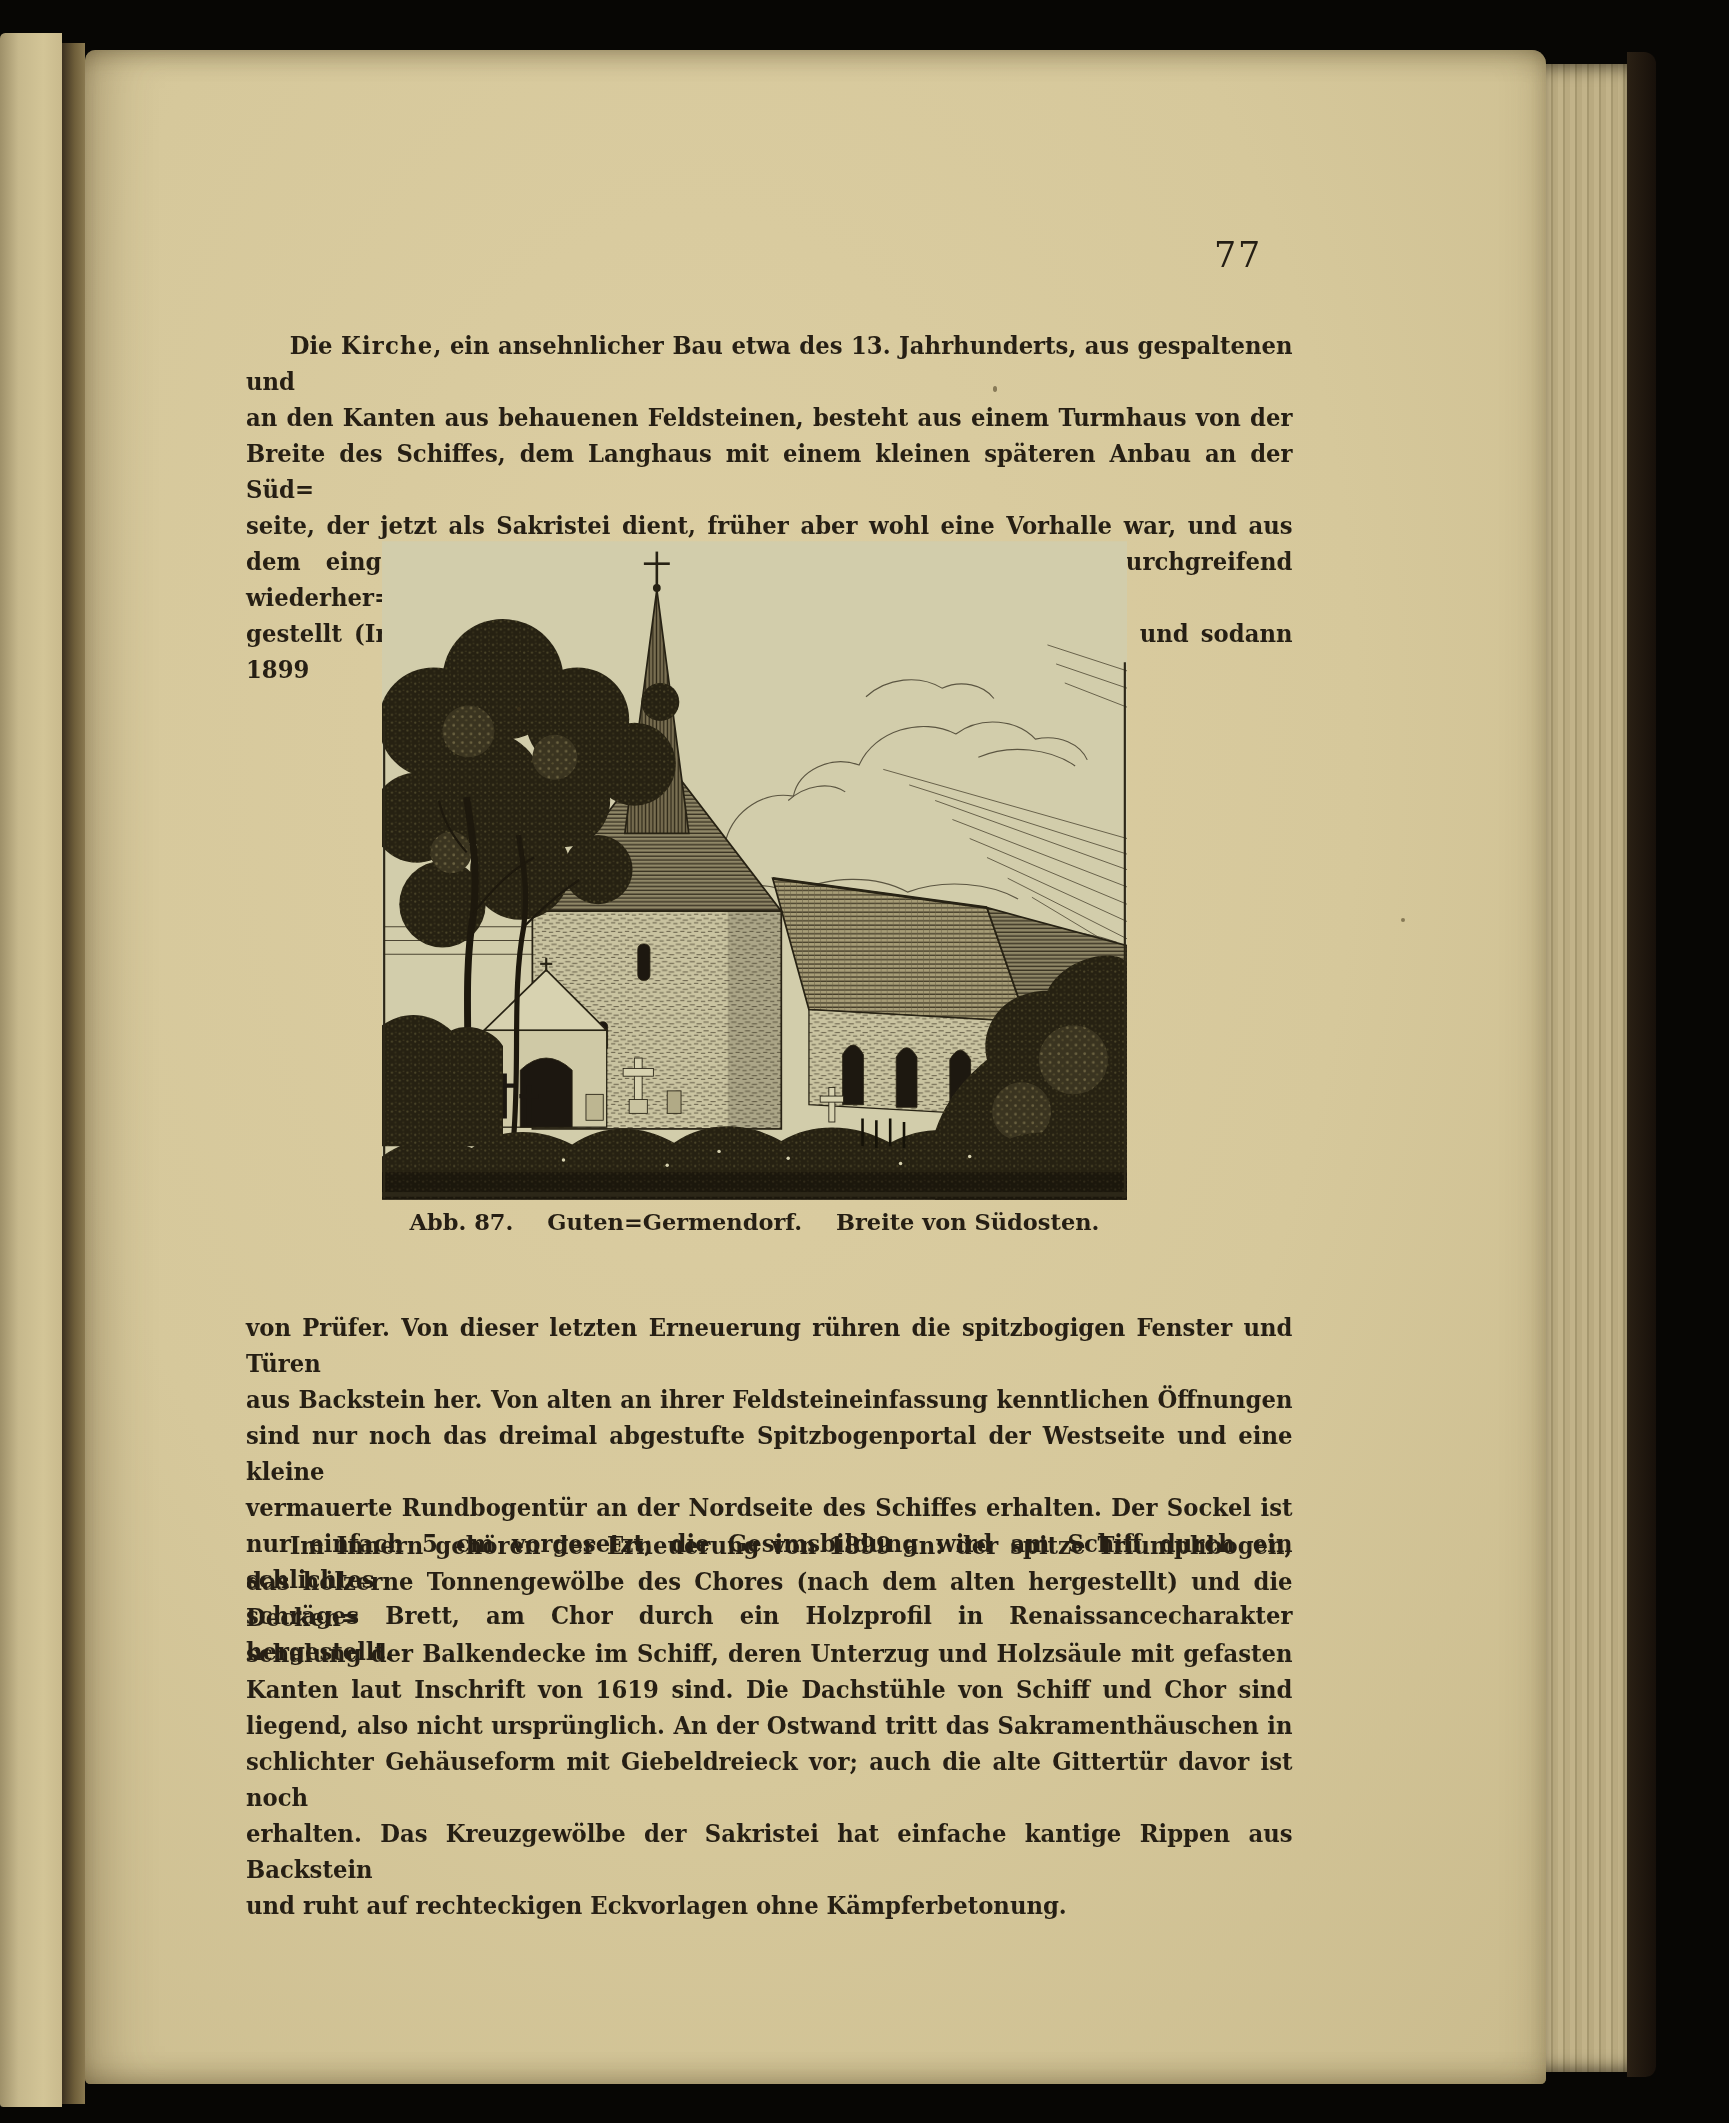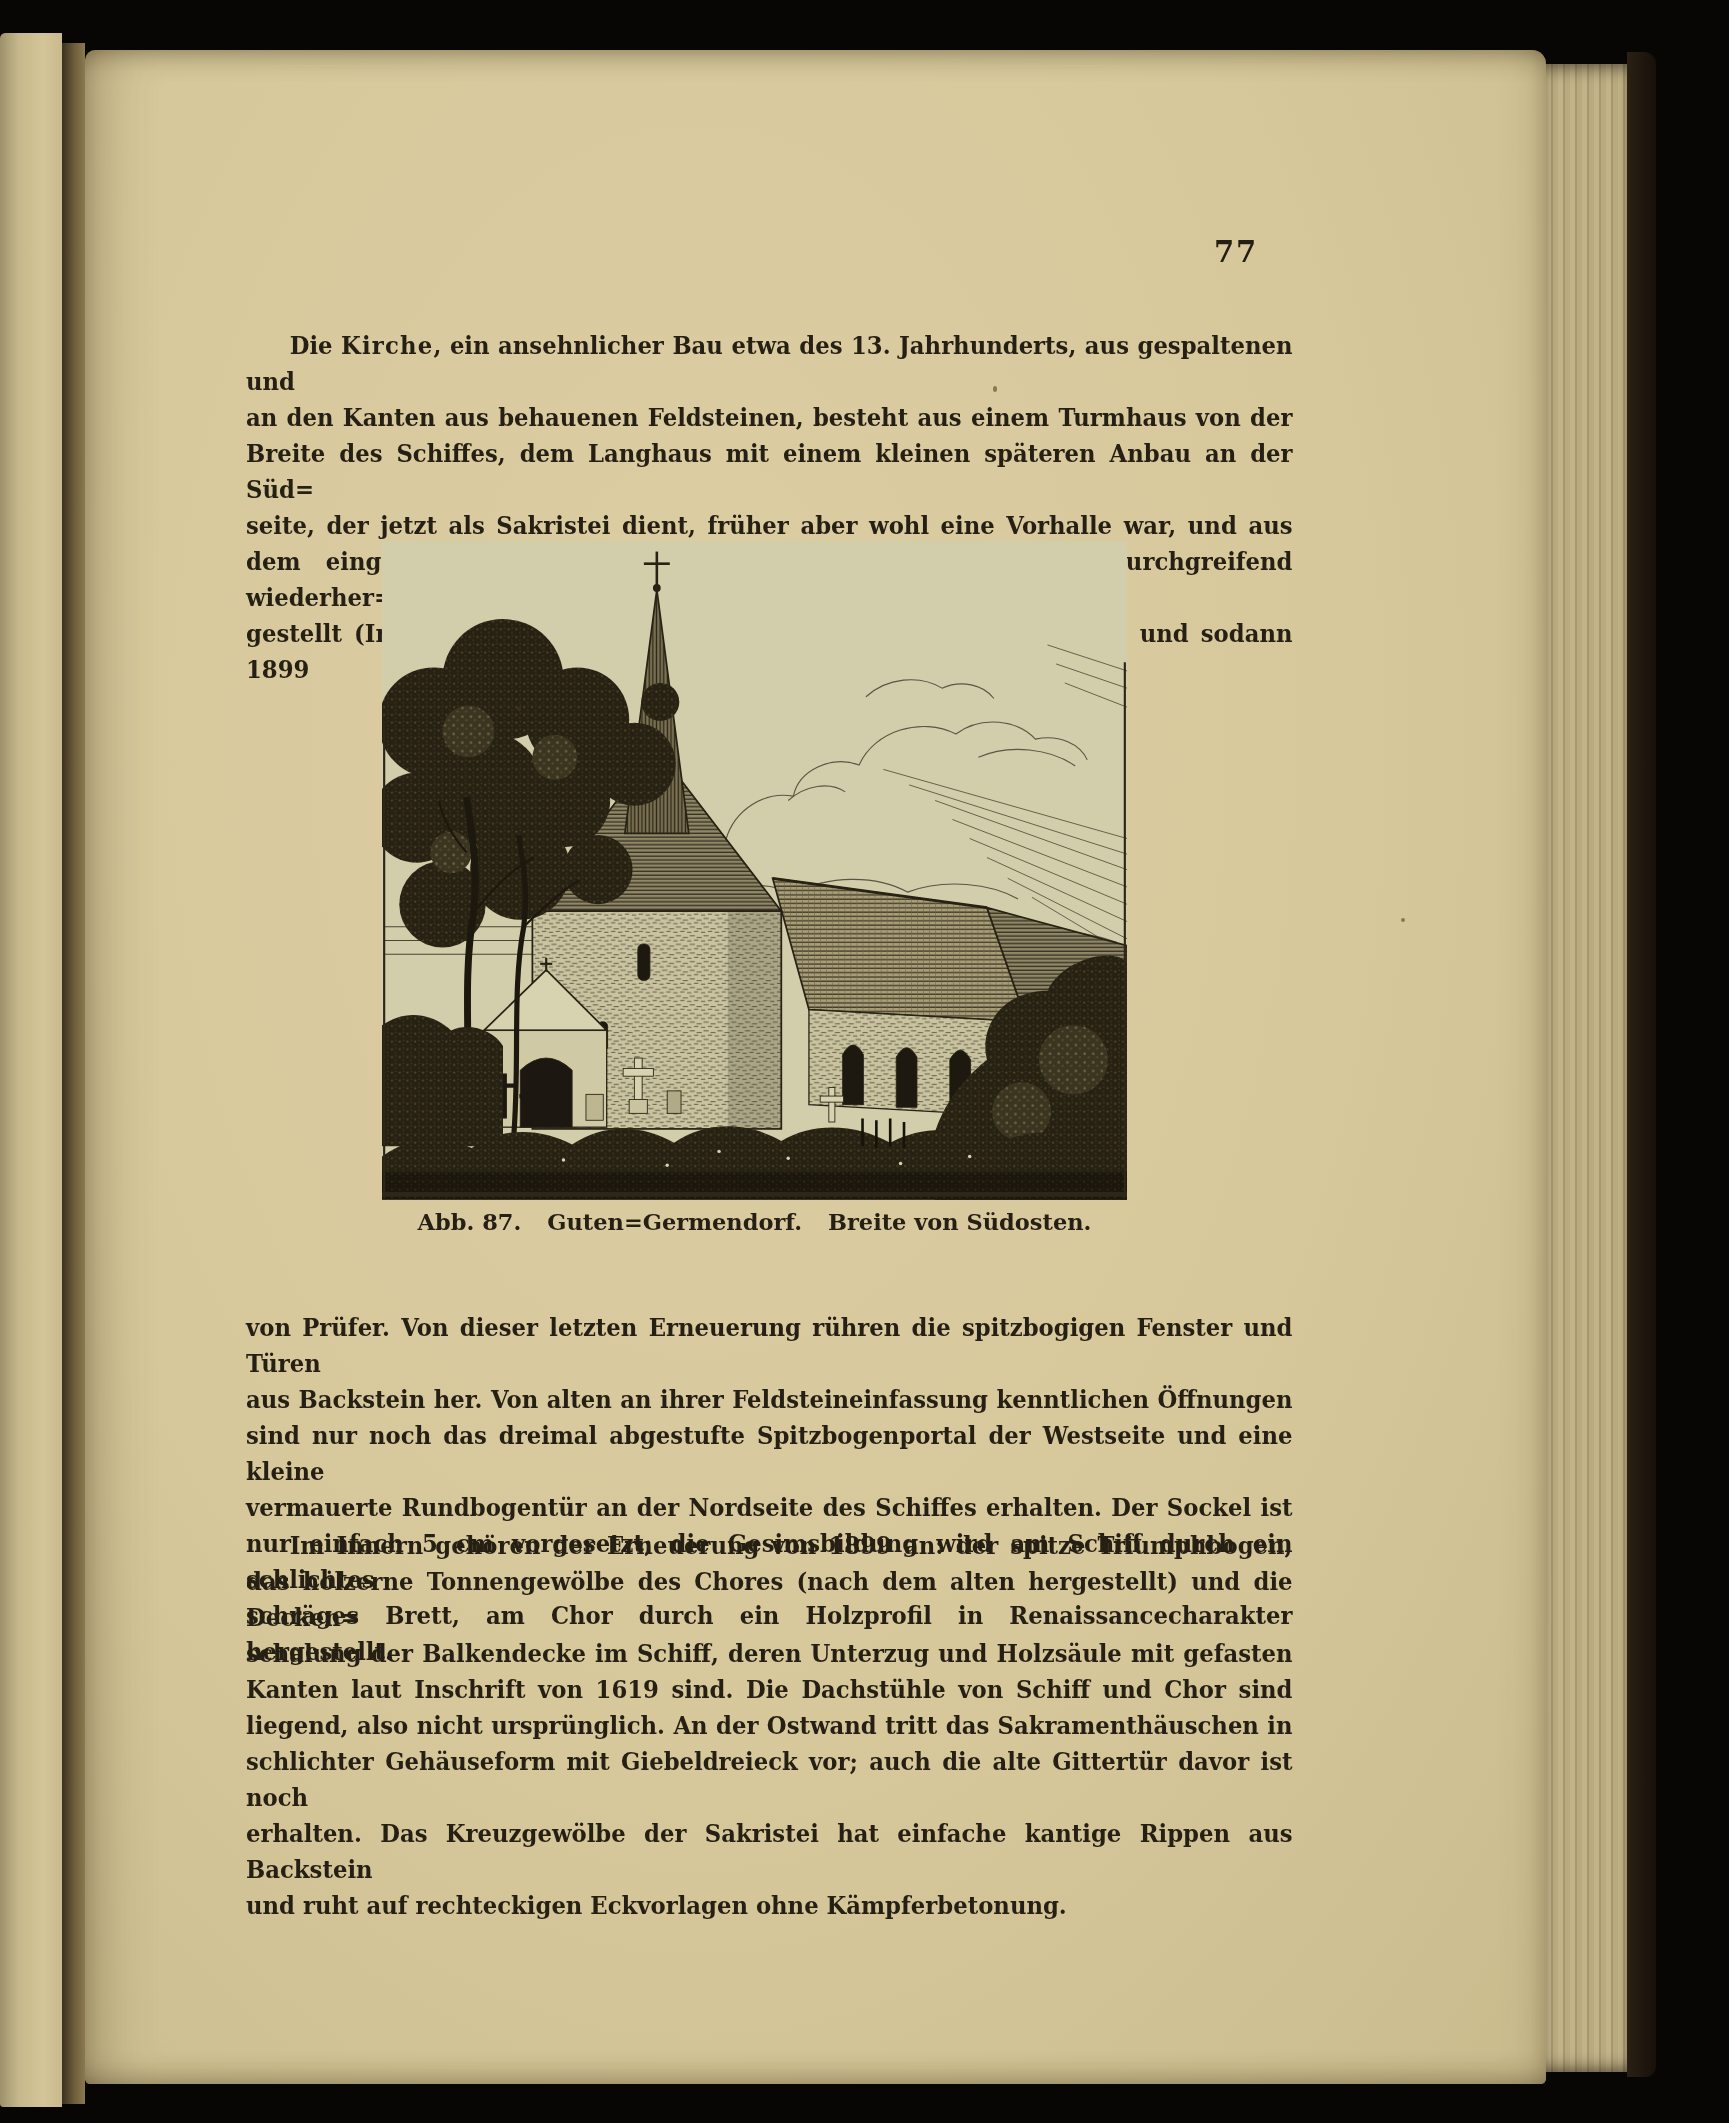--- a/index.html
+++ b/index.html
@@ -19,37 +19,37 @@
                inset 0 15.6px 26px -15.6px rgba(60,48,22,.5),
                inset 0 -17.3px 29px -17.3px rgba(60,48,22,.45);}
   .fore-edges{position:absolute;left:1546px;top:64px;width:81px;height:2008px;
     background:repeating-linear-gradient(90deg,#c2b389 0 5.2px,#a6986f 5.2px 7px,#b9aa80 7px 12px);
     box-shadow:inset 0 12px 15.6px -8.6px rgba(20,15,6,.6), inset 0 -12px 15.6px -8.6px rgba(20,15,6,.6);}
   .cover-edge{position:absolute;left:1627px;top:52px;width:29px;height:2025px;
     background:linear-gradient(90deg,#2a2014,#17100a);border-radius:0 12px 10.4px 0;}
 
   .running-title{position:absolute;left:268px;top:195px;font-size:28px;font-weight:700;
     color:#241e14;letter-spacing:1px;}
-  .page-number{position:absolute;left:1129px;top:185px;font-size:29px;font-weight:700;
+  .page-number{position:absolute;left:1129px;top:185px;font-size:35px;font-weight:400;
     color:#241e14;letter-spacing:1.7px;}
 
   .para{position:absolute;left:161px;width:1150px;transform:scaleX(0.91);
     transform-origin:left top;font-size:25px;line-height:36px;font-weight:700;
     color:#261f14;}
   .para .tl{text-align:justify;text-align-last:justify;white-space:normal;}
   .para .tl.last{text-align-last:left;}
   .para .tl.indent{text-indent:48px;}
   #para1{top:278px;}
   #para2{top:1260px;}
   #para3{top:1478px;}
 
   .figure{position:absolute;left:297px;top:491px;width:745px;height:659px;}
   .caption{position:absolute;left:297px;top:1159px;width:745px;text-align:center;
     font-size:22.5px;font-weight:700;color:#261f14;}
-  .cap-part + .cap-part{margin-left:26px;}
+  .cap-part + .cap-part{margin-left:34px;}
 
   .speck{position:absolute;border-radius:50%;background:rgba(70,56,30,.55);}
   #speck1{left:993px;top:386px;width:4.3px;height:6px;}
   #speck2{left:1401px;top:918px;width:4.3px;height:4.3px;}
   #speck3{left:432px;top:657px;width:3.5px;height:3.5px;}
 </style>
 </head>
 <body>
 
 <div class="prev-page"></div>

